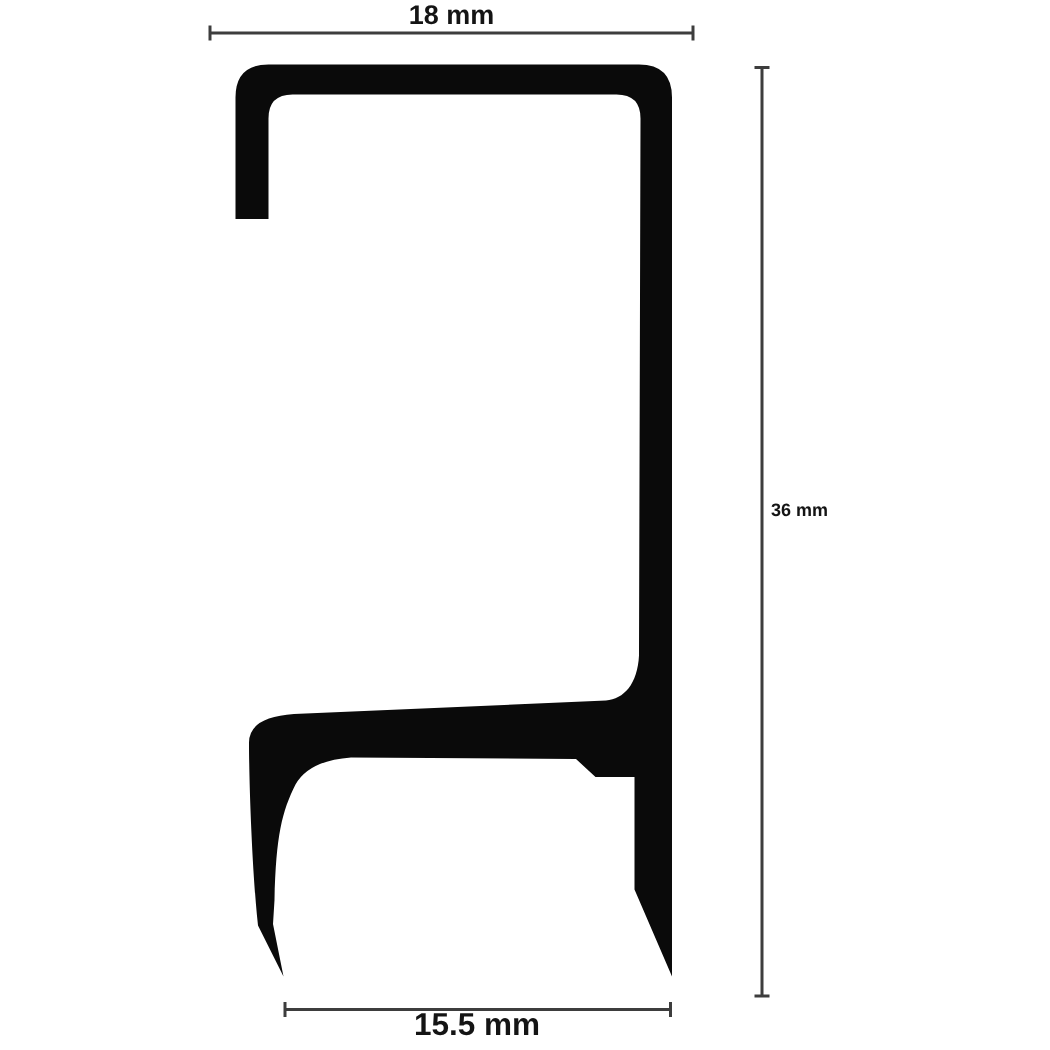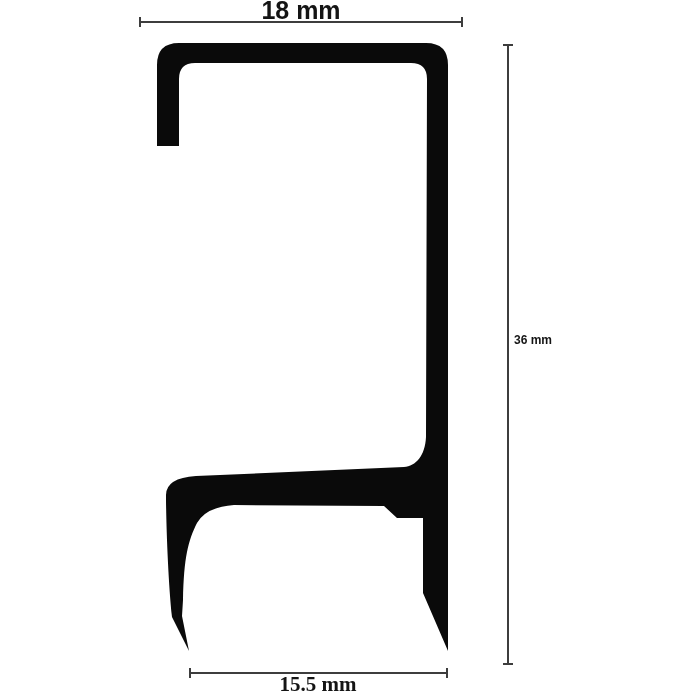--- a/index.html
+++ b/index.html
@@ -35,37 +35,36 @@
     position: absolute;
     color: var(--color-text);
     font-weight: 700;
     white-space: nowrap;
   }
   .dim-label.top {
     left: 140px;
     top: -1px;
     width: 322px;
     text-align: center;
-    font-size: 25px;
+    font-size: 18px;
     line-height: 22px;
   }
   .dim-label.right {
     left: 514px;
     top: 329px;
     font-size: 12px;
     line-height: 23px;
   }
   .dim-label.bottom {
     left: 189px;
     top: 672px;
     width: 258px;
     text-align: center;
     font-size: 21px;
     line-height: 24px;
-    font-family: Liberation Serif, serif;
   }
 </style>
 </head>
 <body>
 
 <div class="stage">
 
   <svg width="700" height="700" viewBox="0 0 700 700">
 
     <path class="profile-shape" d="M 157 146

